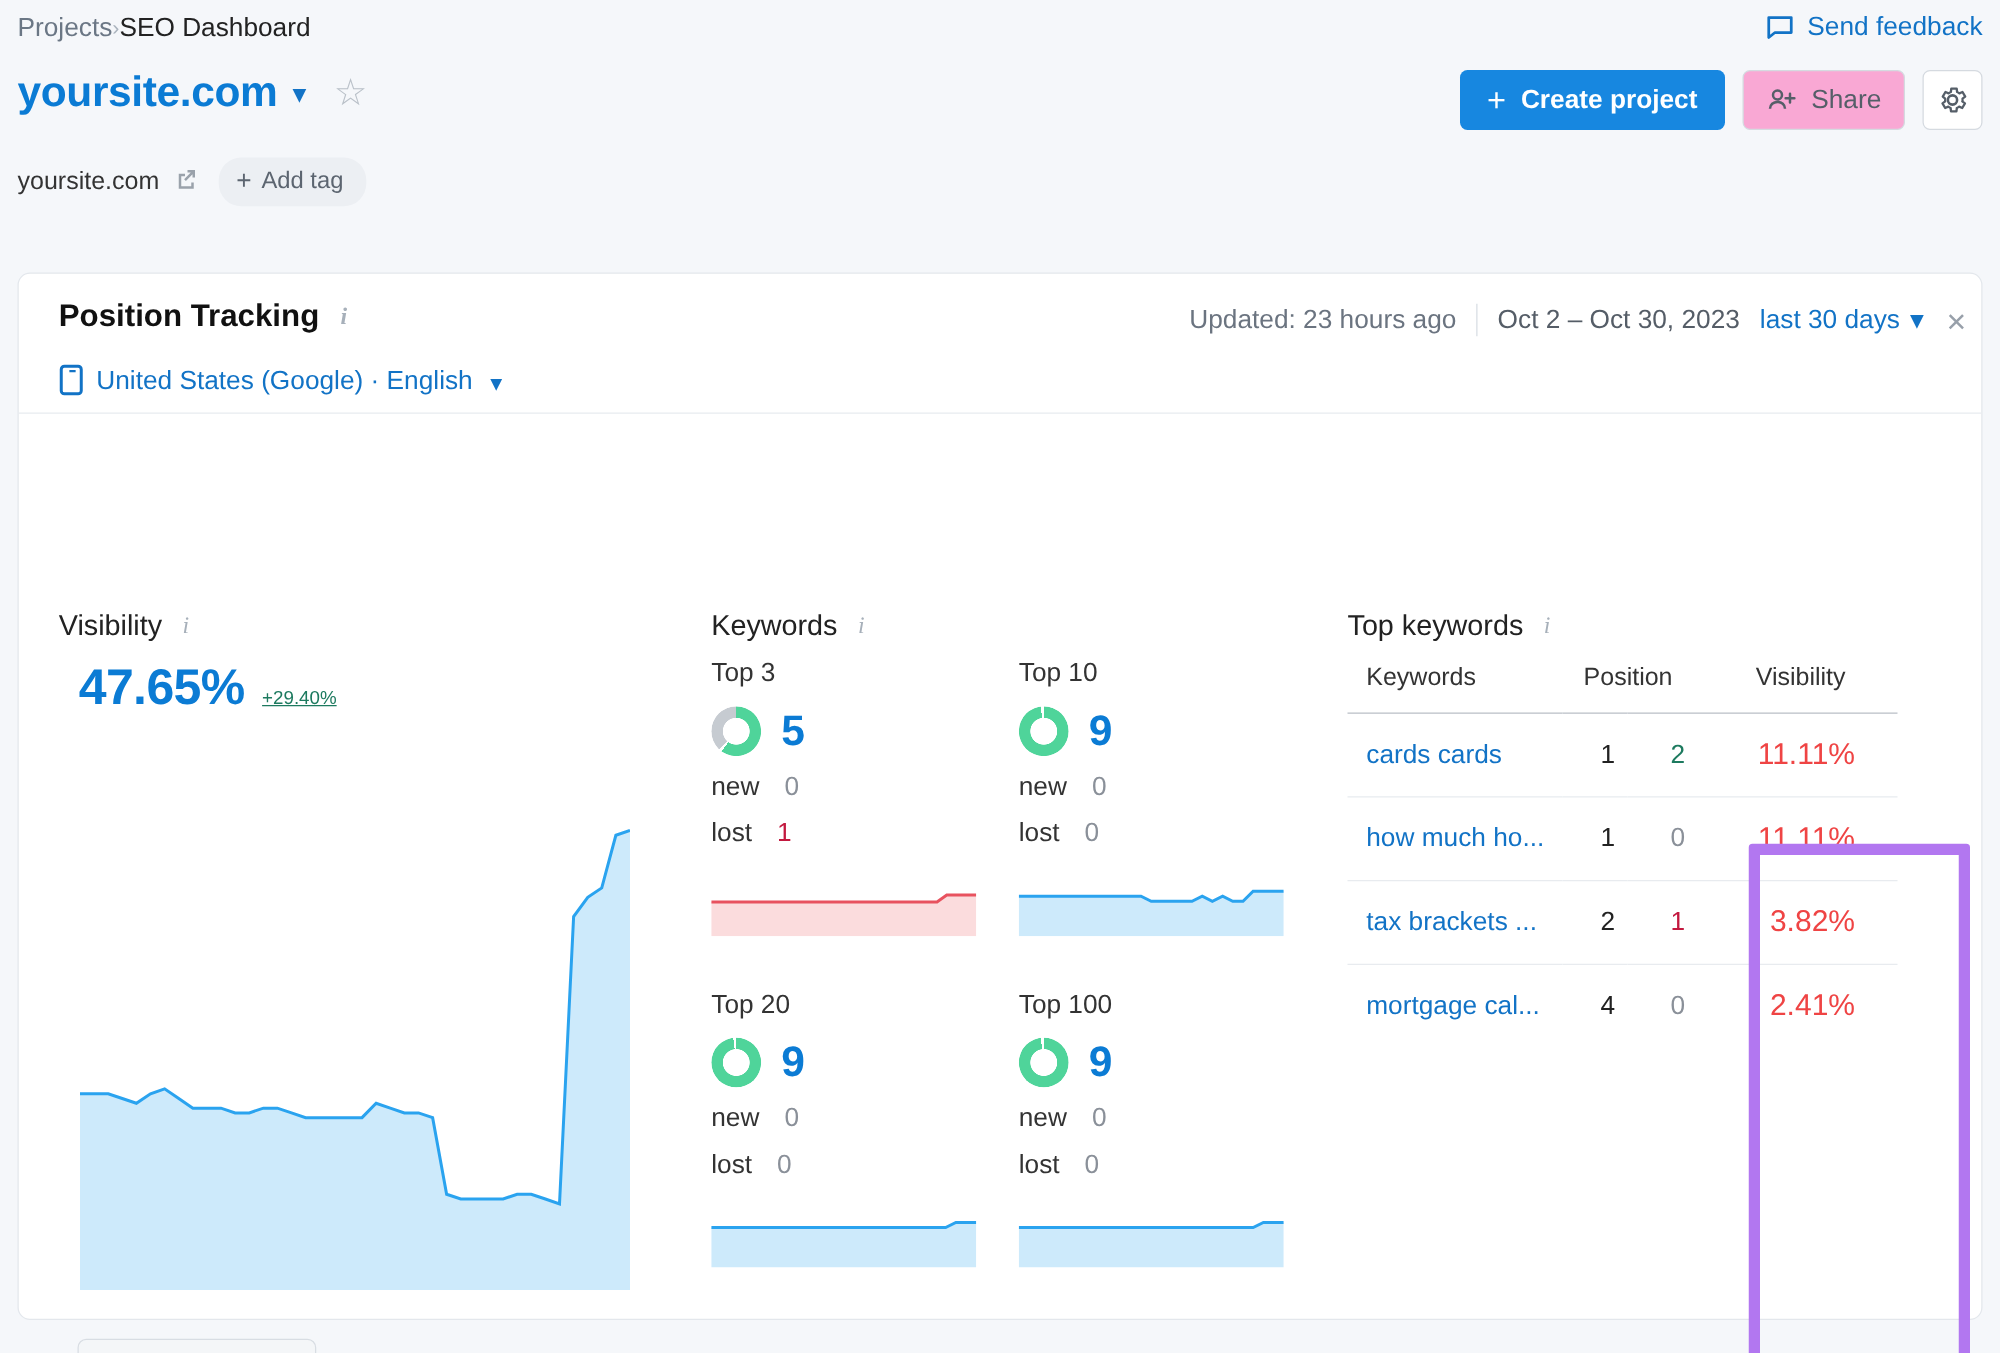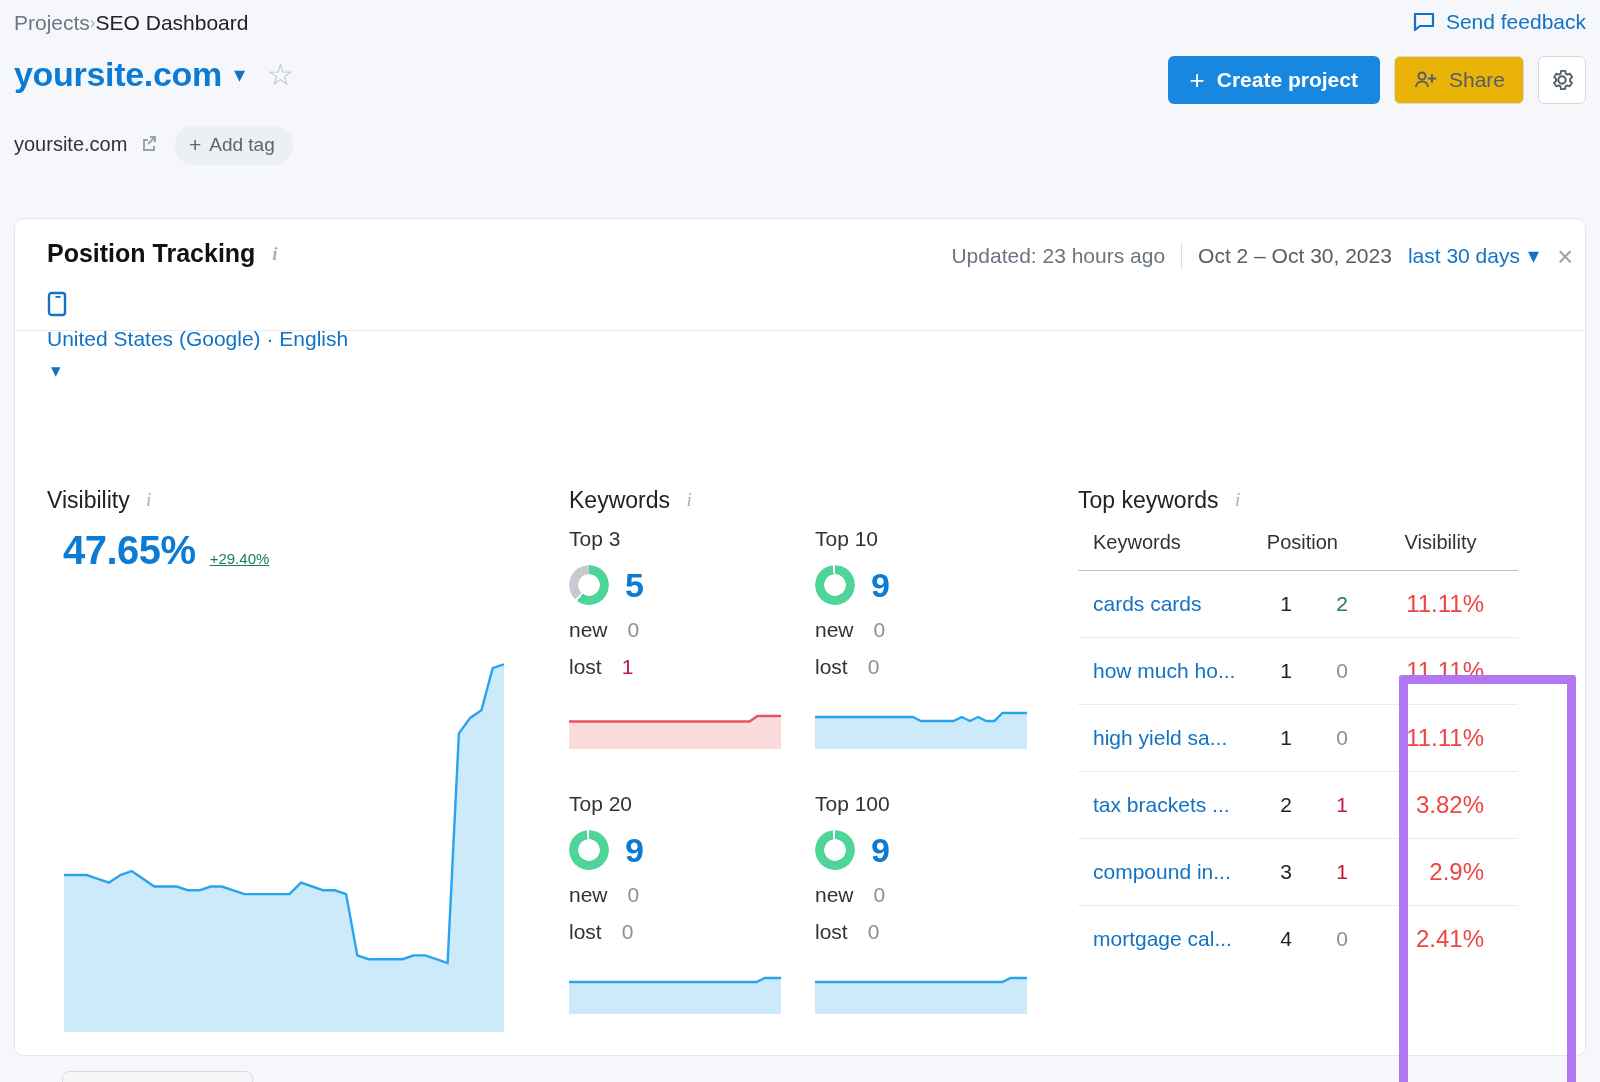--- a/index.html
+++ b/index.html
@@ -33,35 +33,35 @@
   .addtag .plus { font-size: 21px; color: #5c6570; }
 
   .feedback { position: absolute; right: 14px; top: 10px; display: flex; align-items: center; gap: 10px;
               color: #1273c6; font-size: 21px; }
 
   .actionrow { position: absolute; right: 14px; top: 56px; display: flex; align-items: center; gap: 14px; }
   .btn-primary { display: flex; align-items: center; gap: 12px; background: #1787e0; color: #fff;
                  border: none; border-radius: 6px; height: 48px; padding: 0 22px; font-size: 21px;
                  font-weight: bold; font-family: inherit; cursor: pointer; }
   .btn-primary .plus { font-size: 26px; font-weight: normal; }
-  .btn-ghost { display: flex; align-items: center; gap: 10px; background: #eab308; color: #555e68;
+  .btn-ghost { display: flex; align-items: center; gap: 10px; background: #f9a8d4; color: #555e68;
                border: 1px solid #d5dae0; border-radius: 6px; height: 48px; padding: 0 18px;
                font-size: 21px; font-family: inherit; cursor: pointer; }
   .btn-icon { width: 48px; height: 48px; background: #fff; border: 1px solid #d5dae0; border-radius: 6px;
               display: flex; align-items: center; justify-content: center; cursor: pointer; }
 
   
   .card { position: absolute; left: 14px; top: 218px; width: 1572px; height: 838px;
           background: #fff; border: 1px solid #e3e7ec; border-radius: 10px; }
   .card-head { position: relative; height: 112px; border-bottom: 1px solid #e8ebef; }
   .card-title { position: absolute; left: 32px; top: 20px; font-size: 25px; font-weight: bold; color: #111; }
   .info-i { display: inline-block; margin-left: 10px; color: #a7b0ba; font-size: 19px; font-style: italic;
             font-family: "Liberation Serif", serif; vertical-align: 2px; }
-  .locale { position: absolute; left: 32px; top: 72px; display: flex; align-items: flex-start; gap: 10px;
-            color: #1273c6; font-size: 21px; flex-direction: column; }
+  .locale { position: absolute; left: 32px; top: 72px; display: flex; align-items: flex-end; gap: 10px;
+            color: #1273c6; font-size: 21px; }
   .locale .chev { font-size: 19px; margin-left: 4px; }
   .meta { position: absolute; right: 46px; top: 24px; display: flex; align-items: center; gap: 16px;
           font-size: 21px; color: #6b7480; }
   .meta .divider { width: 1px; height: 26px; background: #d8dde3; }
   .meta .range { color: #51596. 3; color: #555d67; }
   .meta .lastdays { color: #1273c6; display: flex; align-items: center; gap: 8px; }
   .meta .closex { position: absolute; right: -34px; top: 1px; color: #98a0aa; font-size: 27px; line-height: 1; cursor: pointer; }
 
   .card-body { position: relative; height: 725px; }
 
@@ -295,36 +295,24 @@
               <td class="delta up">2</td>
               <td class="vis r">11.11%</td>
             </tr>
             <tr>
               <td class="kw"><a href="#">how much ho...</a></td>
               <td class="pos">1</td>
               <td class="delta">0</td>
               <td class="vis r">11.11%</td>
             </tr>
             <tr>
-              <td class="kw"><a href="#">high yield sa...</a></td>
-              <td class="pos">1</td>
-              <td class="delta">0</td>
-              <td class="vis r">11.11%</td>
-            </tr>
-            <tr>
               <td class="kw"><a href="#">tax brackets ...</a></td>
               <td class="pos">2</td>
               <td class="delta down">1</td>
               <td class="vis r">3.82%</td>
-            </tr>
-            <tr>
-              <td class="kw"><a href="#">compound in...</a></td>
-              <td class="pos">3</td>
-              <td class="delta down">1</td>
-              <td class="vis r">2.9%</td>
             </tr>
             <tr>
               <td class="kw"><a href="#">mortgage cal...</a></td>
               <td class="pos">4</td>
               <td class="delta">0</td>
               <td class="vis r">2.41%</td>
             </tr>
           </tbody>
       </table>
     </div>

